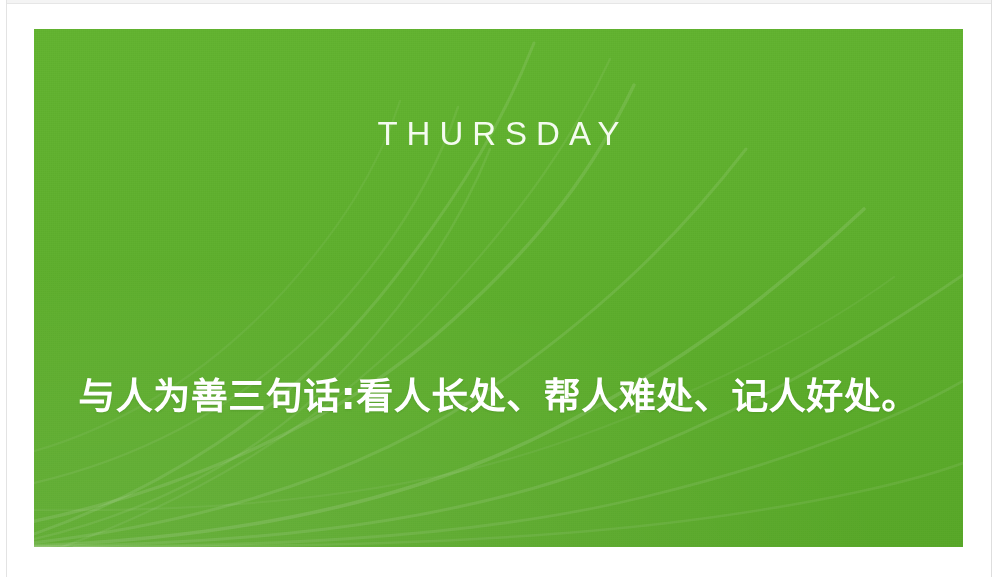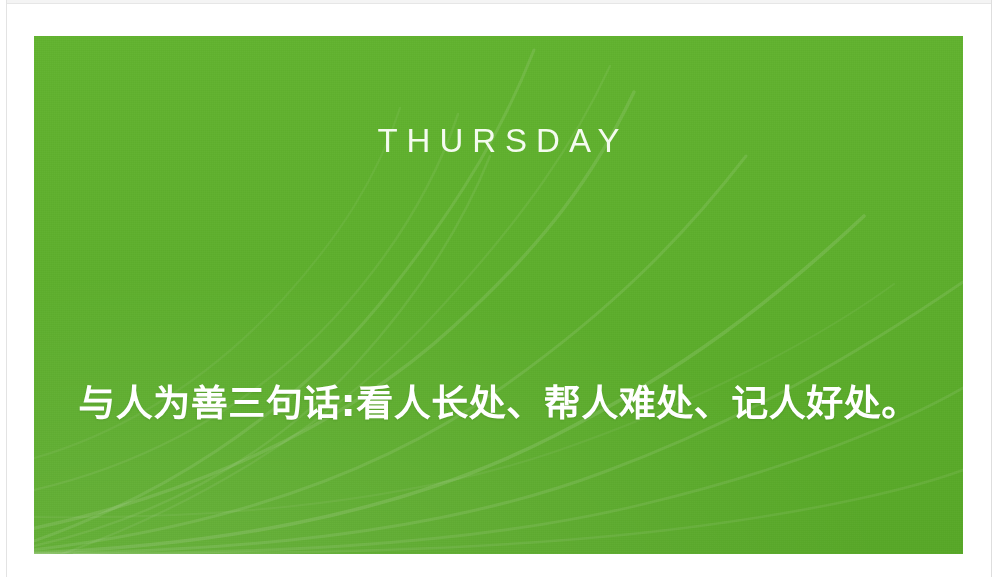--- a/index.html
+++ b/index.html
@@ -62,21 +62,20 @@
     position: absolute;
     left: 34px;
     top: 29px;
     width: 929px;
     height: 518px;
     overflow: hidden;
     background: #5dae2b;
     background-image:
       radial-gradient(120% 95% at 18% 104%, rgba(255,255,255,0.085) 0%, rgba(255,255,255,0.0) 62%),
       linear-gradient(176deg, #62b32f 0%, #5dae2c 48%, #57a727 100%);
-    margin-top: 7px;
   }
 
   
   .card-waves {
     position: absolute;
     left: 0;
     top: 0;
     width: 929px;
     height: 518px;
     pointer-events: none;

